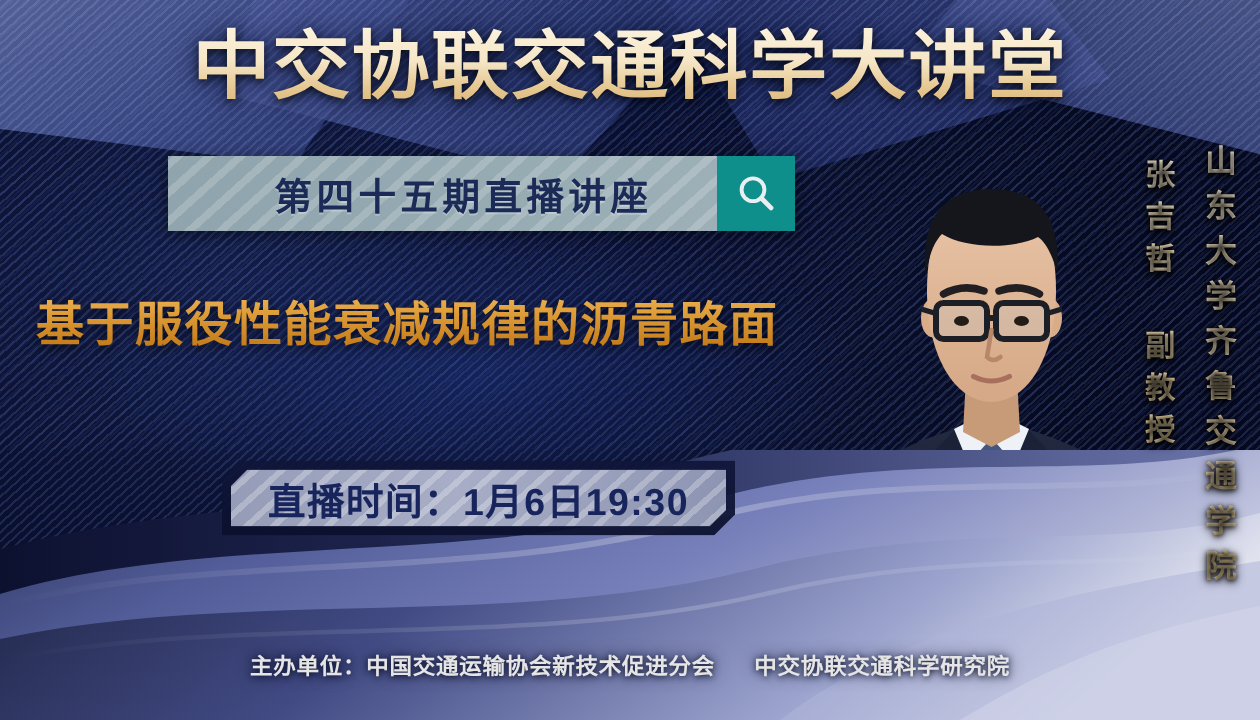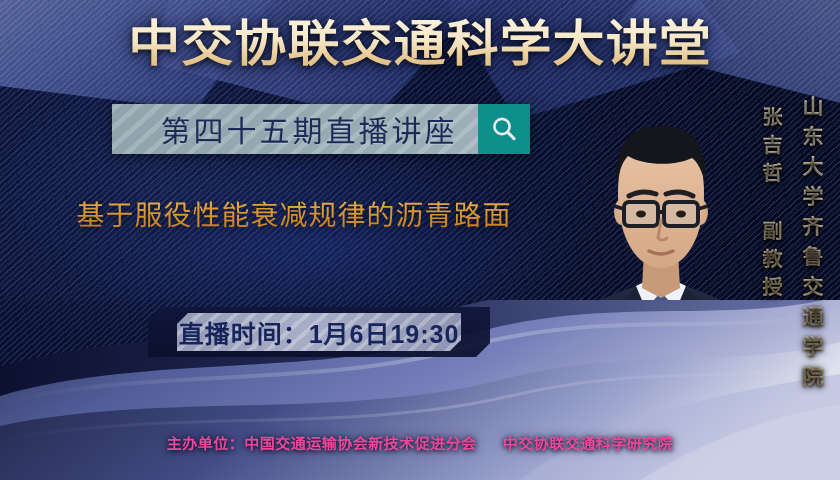--- a/index.html
+++ b/index.html
@@ -175,45 +175,44 @@
       rgba(255,255,255,0.00) 9px,
       rgba(255,255,255,0.18) 9px,
       rgba(255,255,255,0.18) 14px
     );
     pointer-events: none;
   }
   .episode-text {
     position: relative;
     z-index: 2;
     color: #1b2a56;
-    font-size: 30px;
-    font-weight: normal;
+    font-size: 25px;
+    font-weight: bold;
     letter-spacing: 3px;
     padding-left: 28px;
     text-shadow: 0 1px 0 rgba(255,255,255,.25);
   }
   .episode-search {
     flex: 0 0 52px;
     background: #0f8f8c;
     display: flex;
     align-items: center;
     justify-content: center;
   }
   .episode-search svg { display: block; }
 
   
   .lecture-title {
     position: absolute;
     left: 24px;
     top: 194px;
     width: 540px;
-    text-align: center;
-    font-size: 28px;
+    font-size: 32px;
     line-height: 44px;
-    font-weight: normal;
+    font-weight: bold;
     letter-spacing: 1px;
     background: linear-gradient(180deg, #f0b65a 0%, #dd9c37 35%, #c9811f 75%, #b9721a 100%);
     -webkit-background-clip: text;
     background-clip: text;
     color: transparent;
     -webkit-text-fill-color: transparent;
     filter: drop-shadow(0 2px 4px rgba(0,0,0,.65));
   }
   .lecture-title .l2 { letter-spacing: 2px; }
 
@@ -226,21 +225,21 @@
     height: 50px;
     background: linear-gradient(180deg, rgba(16,22,58,.92) 0%, rgba(10,15,44,.92) 100%);
     clip-path: polygon(14px 0, 100% 0, 100% calc(100% - 14px), calc(100% - 14px) 100%, 0 100%, 0 14px);
     display: flex;
     align-items: center;
     justify-content: center;
     box-shadow: 0 3px 14px rgba(0,0,0,.5);
   }
   .time-inner {
     position: relative;
-    width: 284px;
+    width: 330px;
     height: 38px;
     background: linear-gradient(100deg, rgba(196,203,228,.74) 0%, rgba(206,212,234,.80) 45%, rgba(188,196,224,.72) 100%);
     clip-path: polygon(11px 0, 100% 0, 100% calc(100% - 11px), calc(100% - 11px) 100%, 0 100%, 0 11px);
     display: flex;
     align-items: center;
     justify-content: center;
     overflow: hidden;
   }
   .time-inner::after {
     content: "";
@@ -302,21 +301,21 @@
     color: transparent;
     filter: drop-shadow(0 1px 3px rgba(0,0,0,.85));
   }
 
   
   .footer {
     position: absolute;
     left: 0; right: 0;
     bottom: 27px;
     text-align: center;
-    color: #ec4899;
+    color: #e5e5e5;
     font-size: 15px;
     font-weight: bold;
     letter-spacing: .5px;
     text-shadow: 0 1px 4px rgba(8,14,40,.95), 0 0 10px rgba(8,14,40,.7);
   }
   .footer .gap { display: inline-block; width: 26px; }
 </style>
 </head>
 <body>
 

